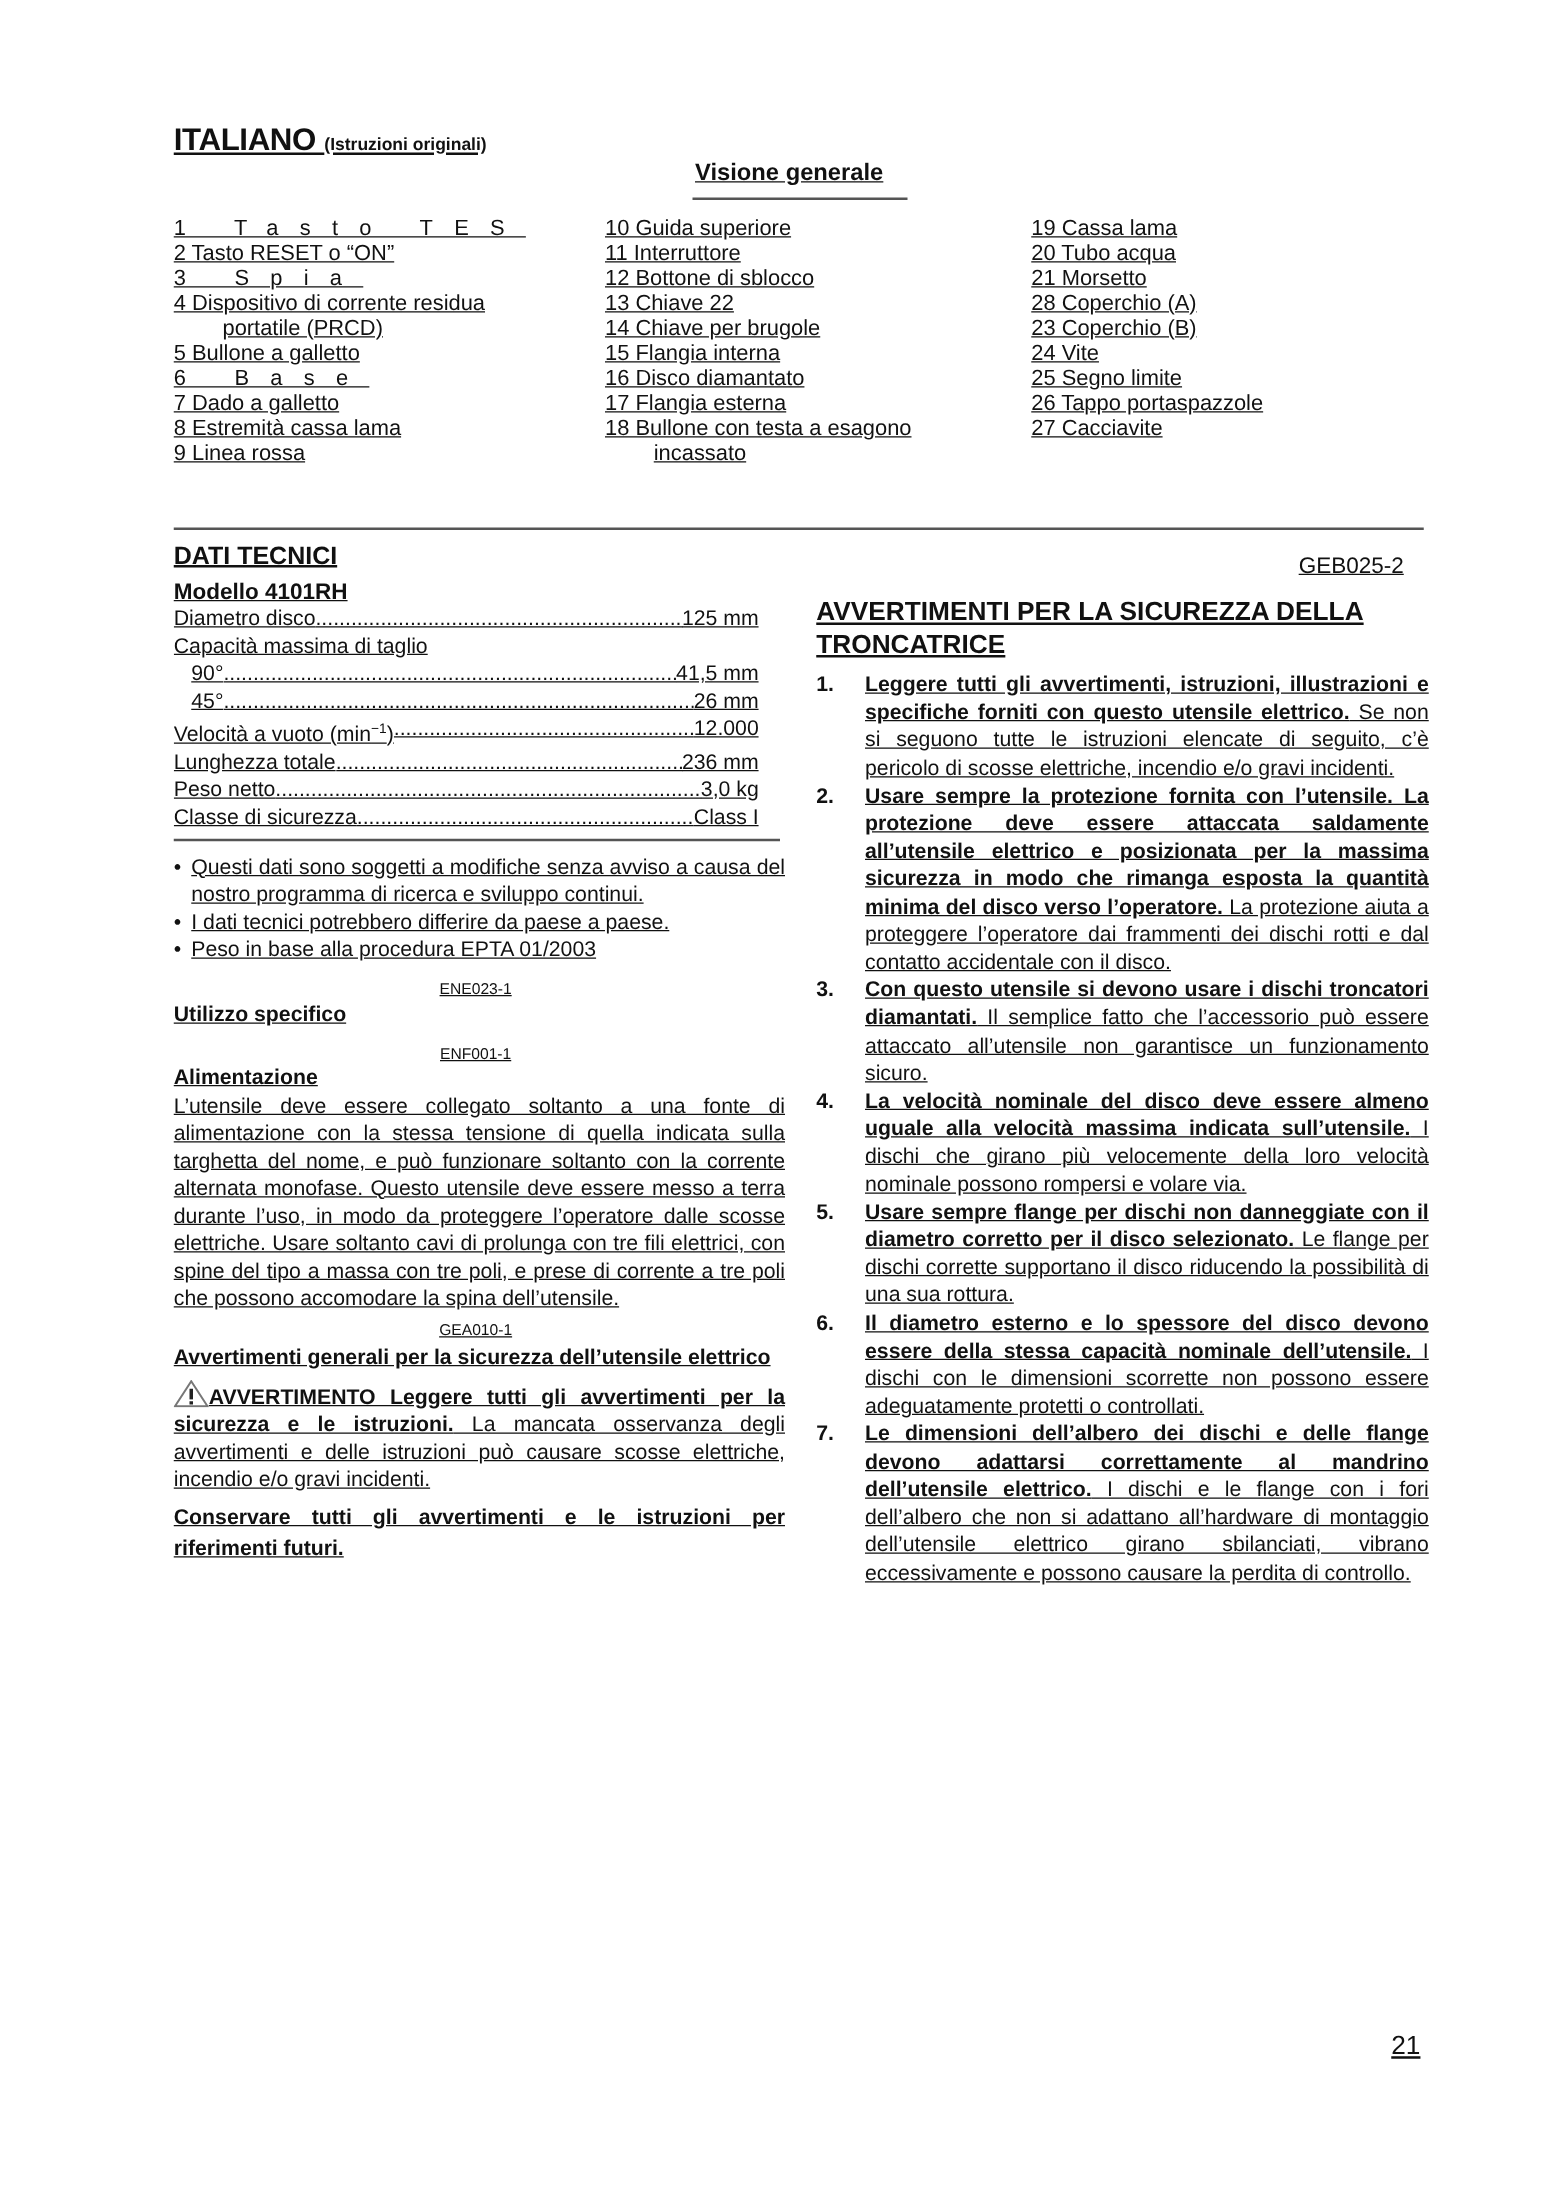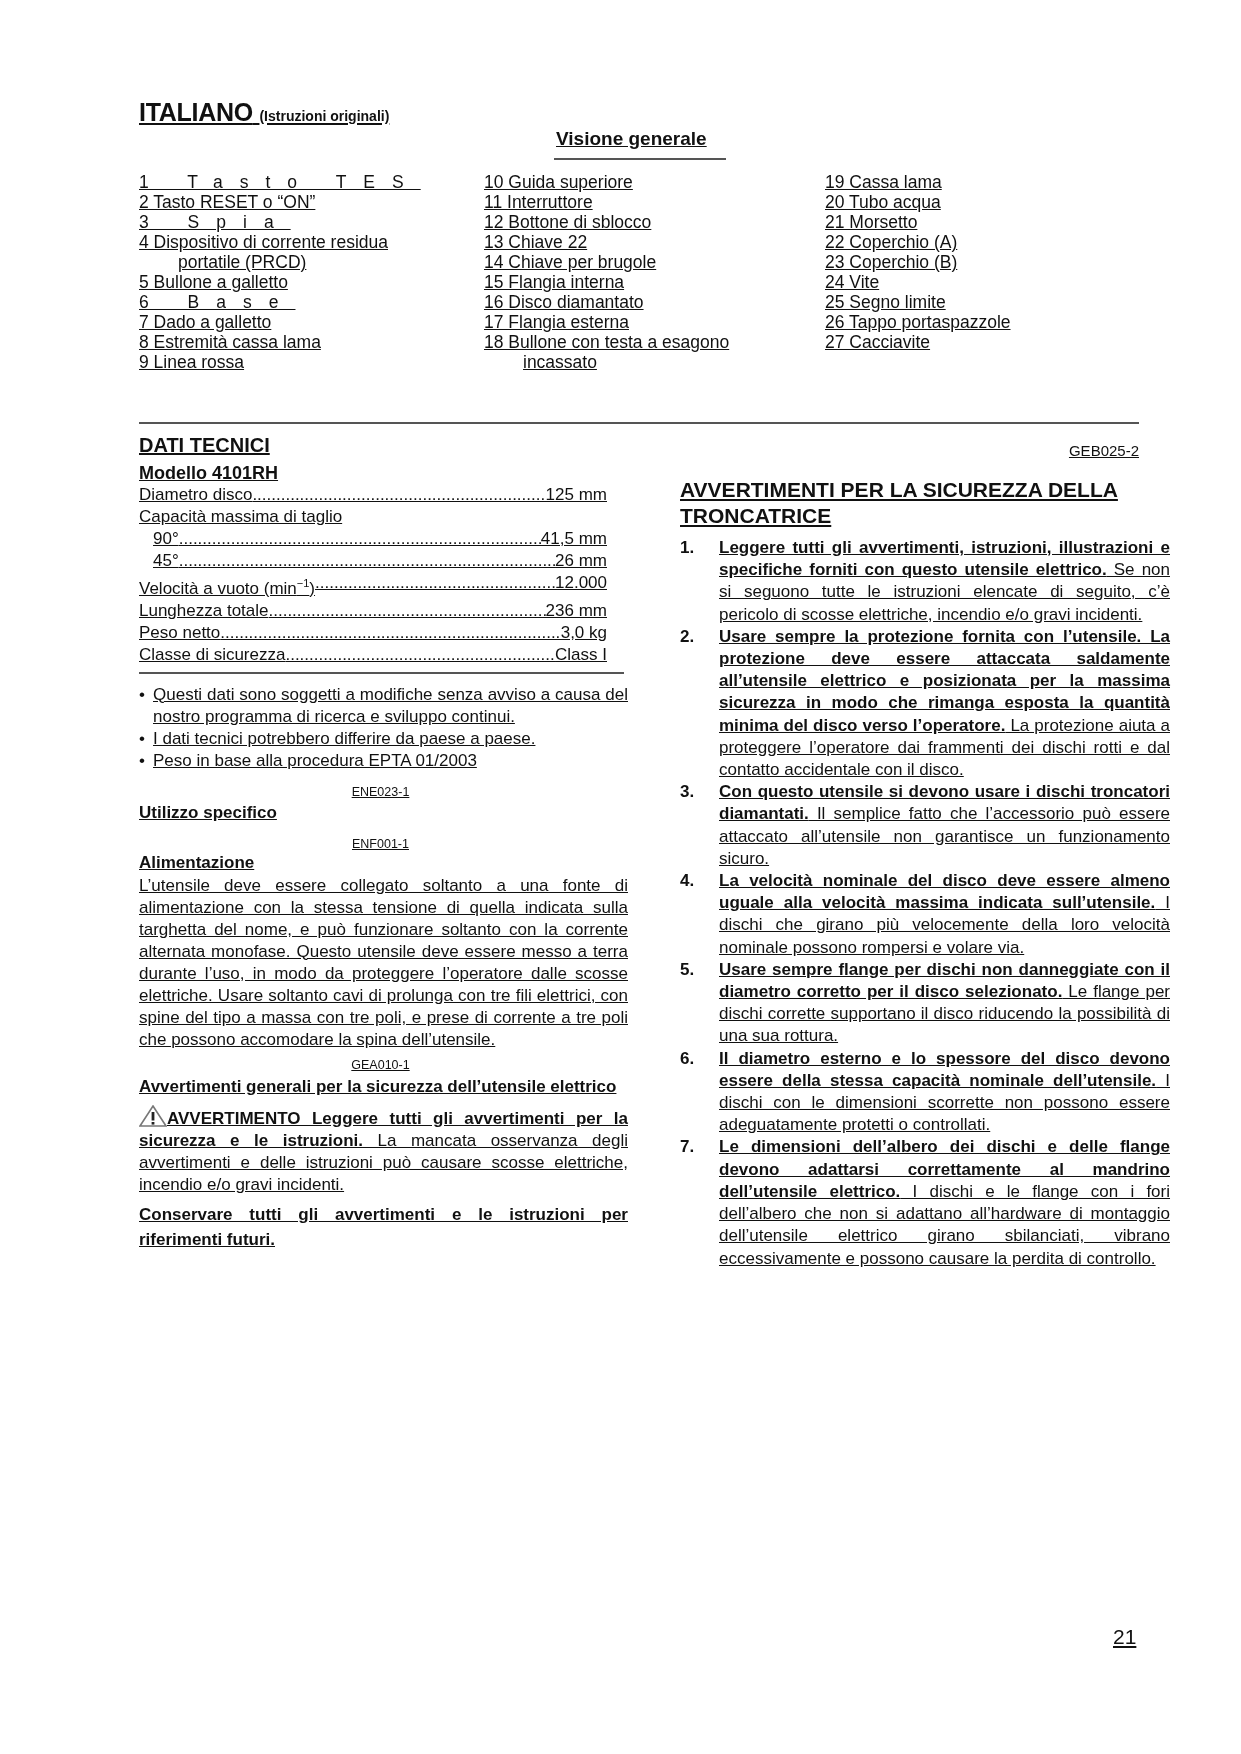--- a/index.html
+++ b/index.html
@@ -12,21 +12,21 @@
   .section-rule { left: 554px; top: 158px; width: 172px; height: 2px; background: #555; }
 
   .plist { font-size: 17.5px; line-height: 20px; }
   .plist div { white-space: nowrap; }
   .plist .indent { padding-left: 39px; }
   .spaced { letter-spacing: 17px; }
 
   .hrule { left: 139px; top: 422px; width: 1000px; height: 2px; background: #555; }
 
   .col-left { left: 139px; top: 434px; width: 489px; font-size: 17px; line-height: 22px; }
-  .col-right { left: 680px; top: 477px; width: 490px; font-size: 17px; line-height: 22.2px; }
+  .col-right { left: 653px; top: 477px; width: 490px; font-size: 17px; line-height: 22.2px; }
 
   h2.dati { margin: 0 0 6px 0; font-size: 20px; font-weight: bold; }
   .model { font-weight: bold; font-size: 18px; line-height: 22px; }
   .spec-row { display: flex; white-space: nowrap; overflow: hidden; line-height: 22px; }
   .spec-row .lbl { flex: 0 0 auto; }
   .spec-row .dots { flex: 1 1 auto; overflow: hidden; white-space: nowrap; }
   .spec-row .dots::before { content: "........................................................................................................................"; }
   .spec-row .val { flex: 0 0 auto; }
   .spec-row.sub .lbl { padding-left: 14px; }
   .spec-box { width: 468px; }
@@ -38,21 +38,21 @@
 
   .code { text-align: center; font-size: 12.5px; line-height: 16px; margin-top: 12px; padding-right: 6px; }
   h3 { margin: 2px 0 1px 0; font-size: 17px; font-weight: bold; line-height: 22px; }
   p { margin: 0; text-align: justify; }
   .just { text-align: justify; }
 
   h2.rtitle { margin: 0 0 8px 0; font-size: 21px; font-weight: bold; line-height: 26px; }
   ol.rules { list-style: none; margin: 0; padding: 0; }
   ol.rules li { position: relative; padding-left: 39px; text-align: justify; margin-bottom: 0; }
   ol.rules li .num { position: absolute; left: 0; top: 0; font-weight: bold; }
-  .geb { right: 102px; top: 442px; font-size: 15px; }
+  .geb { right: 118px; top: 442px; font-size: 18px; }
   .page-num { left: 1113px; top: 1625px; font-size: 21px; }
   .warn-icon { display: inline-block; width: 28px; height: 22px; vertical-align: -3px; }
 </style>
 </head>
 <body>
 
 <div class="abs lang-title">
   <span>ITALIANO</span>
   <span class="sub">(Istruzioni originali)</span>
 </div>
@@ -80,21 +80,21 @@
     <div>15 Flangia interna</div>
     <div>16 Disco diamantato</div>
     <div>17 Flangia esterna</div>
     <div>18 Bullone con testa a esagono</div>
     <div class="indent">incassato</div>
   </div>
 <div class="abs plist" id="parts-col3" style="left:825px; top:172px;">
     <div>19 Cassa lama</div>
     <div>20 Tubo acqua</div>
     <div>21 Morsetto</div>
-    <div>22 Coperchio (A)</div>
+    <div>28 Coperchio (A)</div>
     <div>23 Coperchio (B)</div>
     <div>24 Vite</div>
     <div>25 Segno limite</div>
     <div>26 Tappo portaspazzole</div>
     <div>27 Cacciavite</div>
   </div>
 
 <div class="abs hrule"></div>
 <div class="abs geb">GEB025-2</div>
 

